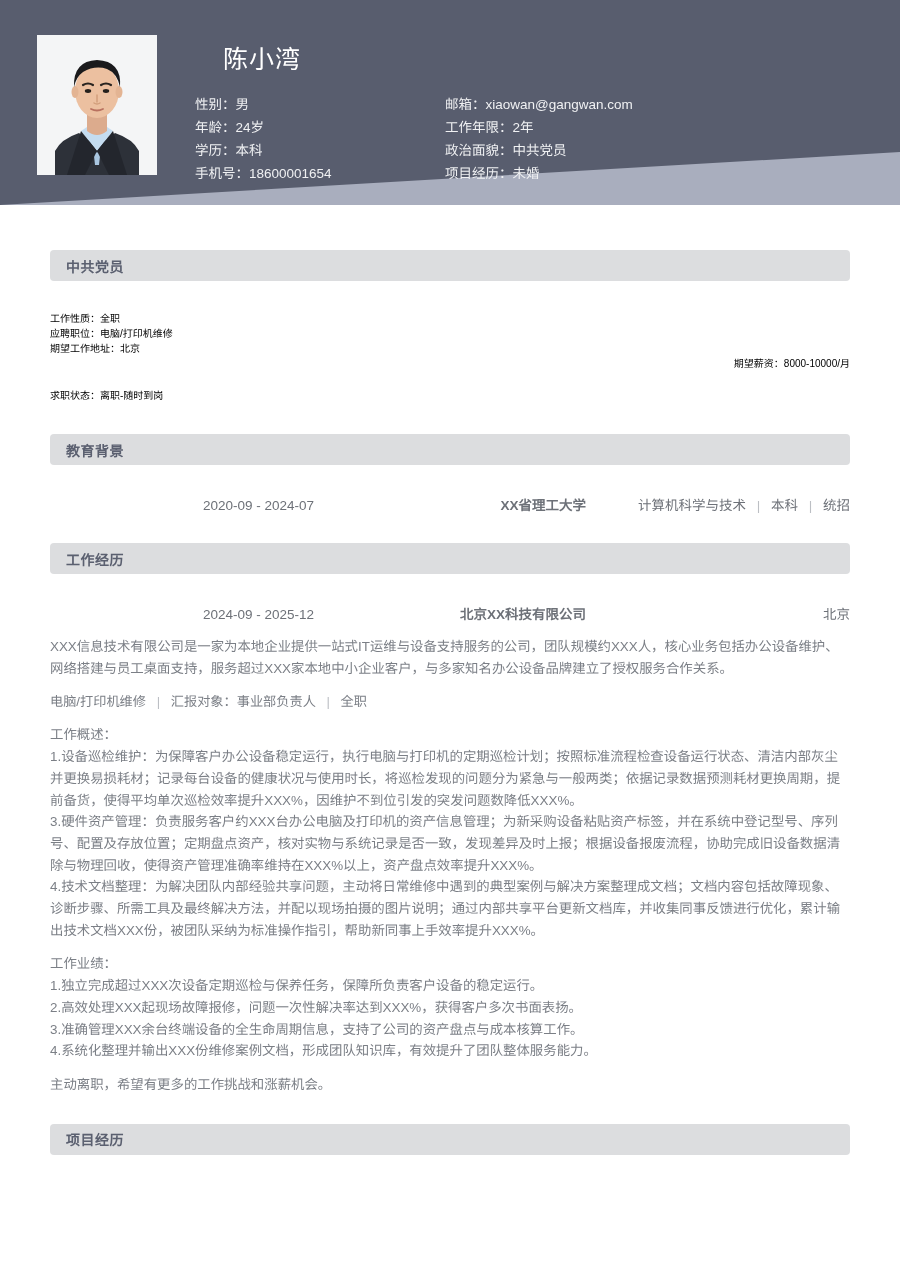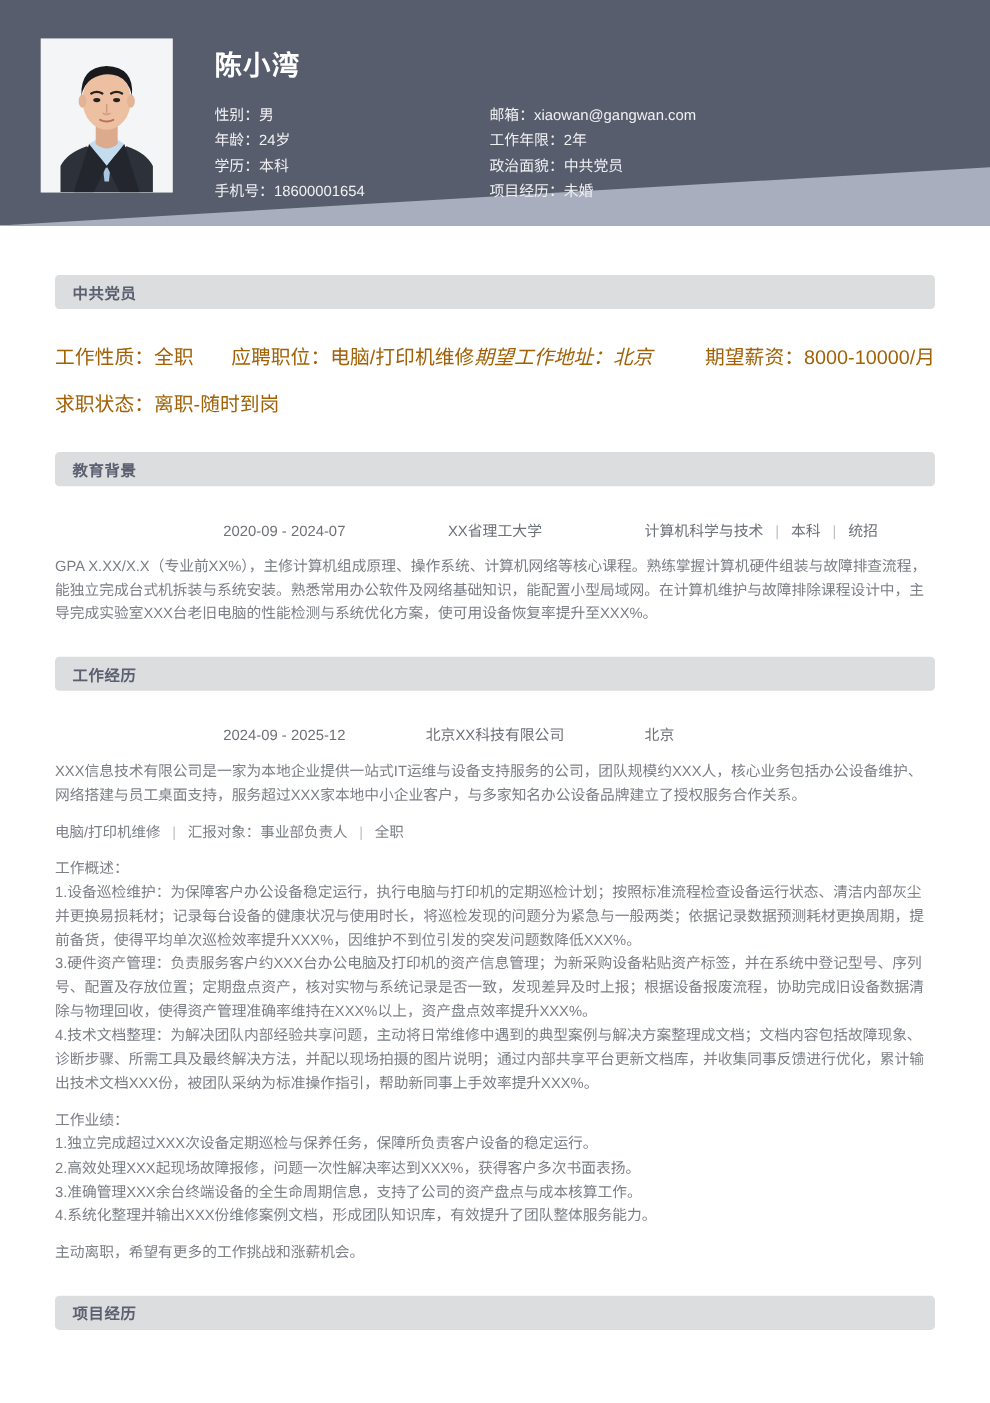--- a/index.html
+++ b/index.html
@@ -46,23 +46,24 @@
   }
   .photo svg { display: block; width: 120px; height: 140px; }
 
   .ident {
     margin-left: 38px;
     padding-top: 4px;
   }
   .name {
     color: #ffffff;
     font-size: 25px;
-    font-weight: bold;
+    font-weight: normal;
     letter-spacing: 1px;
     margin-bottom: 18px;
+    margin-left: 28px;
   }
   .info-grid {
     display: grid;
     grid-template-columns: 250px auto;
     row-gap: 3px;
   }
   .info-item {
     color: #f0f1f3;
     font-size: 13.5px;
     white-space: nowrap;
@@ -94,50 +95,51 @@
   }
 
   .row3 {
     display: flex;
     align-items: baseline;
     font-size: 13.5px;
     color: #6d7178;
     margin-bottom: 13px;
   }
   .row3 .c-left   { width: 33%; text-align: right; }
-  .row3 .c-mid    { width: 34%; text-align: center; }
-  .row3 .c-right  { width: 33%; text-align: left; }
+  .row3 .c-mid    { width: 34%; text-align: right; font-weight: bold; }
+  .row3 .c-right  { width: 33%; text-align: right; }
 
   .para {
     font-size: 13.4px;
     line-height: 1.62;
     color: #7b7f86;
     margin-bottom: 12px;
     text-align: left;
   }
   .para.tight { margin-bottom: 0; }
 
   .meta-line {
     font-size: 13.2px;
     color: #7b7f86;
     margin-bottom: 14px;
   }
   .sep { color: #bcbfc4; padding: 0 7px; }
 
   
   .ji-row {
     display: flex;
-    font-size: 18px;
-    color: #a16207;
+    font-size: 10px;
+    color: #000000;
     margin-bottom: 17px;
+    flex-direction: column;
   }
   .ji-cell { white-space: nowrap; }
   .ji-cell.p1 { width: 181px; }
   .ji-cell.p2 { width: 235px; }
-  .ji-cell.p3 { width: 237px; font-style: italic; }
+  .ji-cell.p3 { width: 237px; }
   .ji-cell.p4 { flex: 1; text-align: right; }
   .ji-row.single { margin-bottom: 0; }
   .sec-block-gap-sm { height: 16px; }
   .sec-block-gap-lg { height: 32px; }
 </style>
 </head>
 <body>
 
 <div class="header">
   <svg class="header-diagonal" viewBox="0 0 900 205" preserveAspectRatio="none">
@@ -224,21 +226,20 @@
       <span class="c-left">2020-09 - 2024-07</span>
       <span class="c-mid">XX省理工大学</span>
       <span class="c-right">
         <span>计算机科学与技术</span>
         <span class="sep">|</span>
         <span>本科</span>
         <span class="sep">|</span>
         <span>统招</span>
       </span>
     </div>
-    <div class="para">GPA X.XX/X.X（专业前XX%），主修计算机组成原理、操作系统、计算机网络等核心课程。熟练掌握计算机硬件组装与故障排查流程，能独立完成台式机拆装与系统安装。熟悉常用办公软件及网络基础知识，能配置小型局域网。在计算机维护与故障排除课程设计中，主导完成实验室XXX台老旧电脑的性能检测与系统优化方案，使可用设备恢复率提升至XXX%。</div>
   </div>
 
   <div class="sec-block-gap-sm"></div>
   <div class="section-bar">
     <span class="section-title">工作经历</span>
   </div>
   <div class="sec-gap"></div>
   <div class="content">
     <div class="row3">
       <span class="c-left">2024-09 - 2025-12</span>

